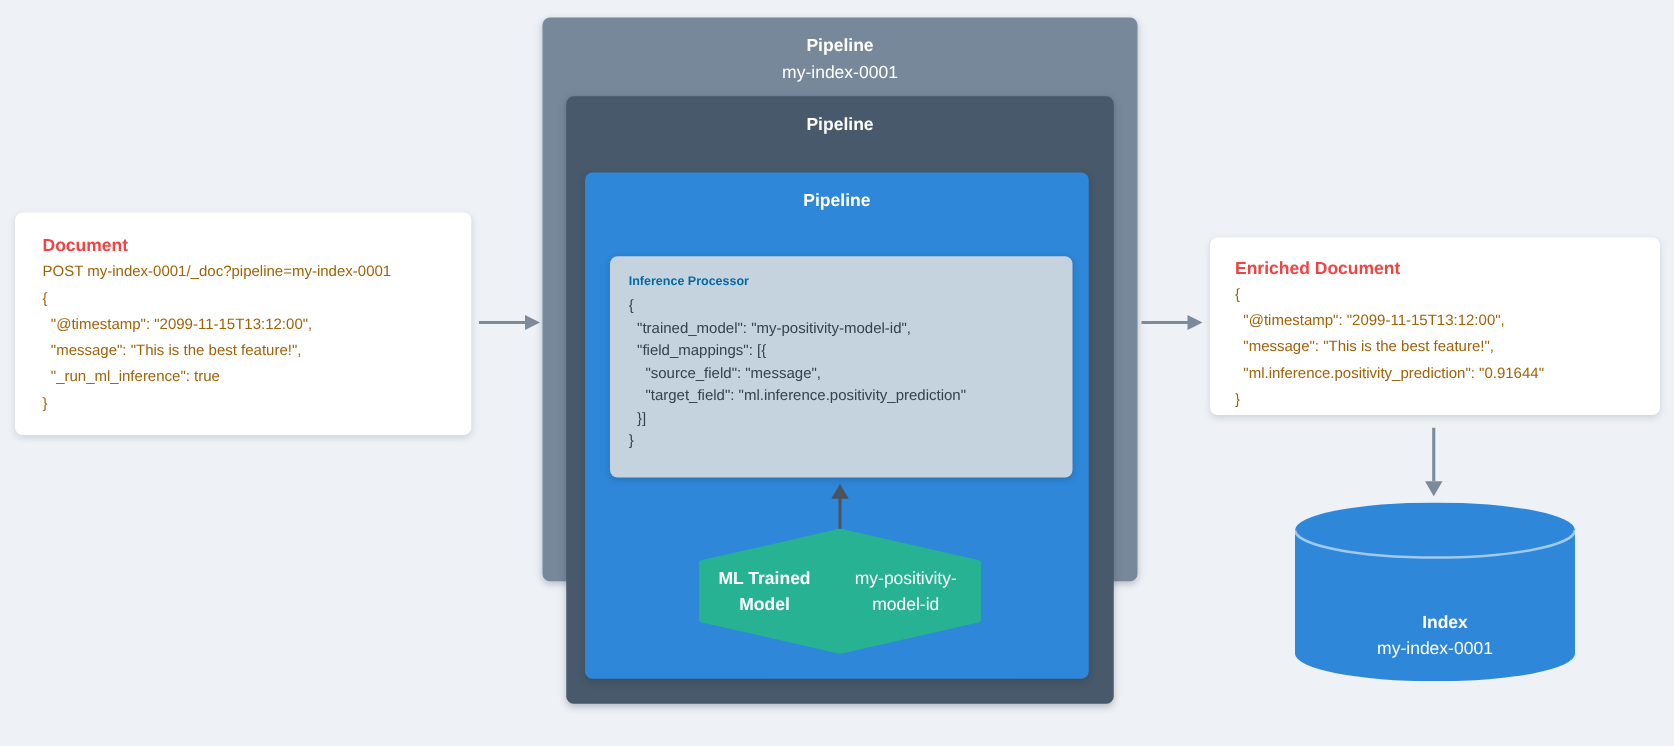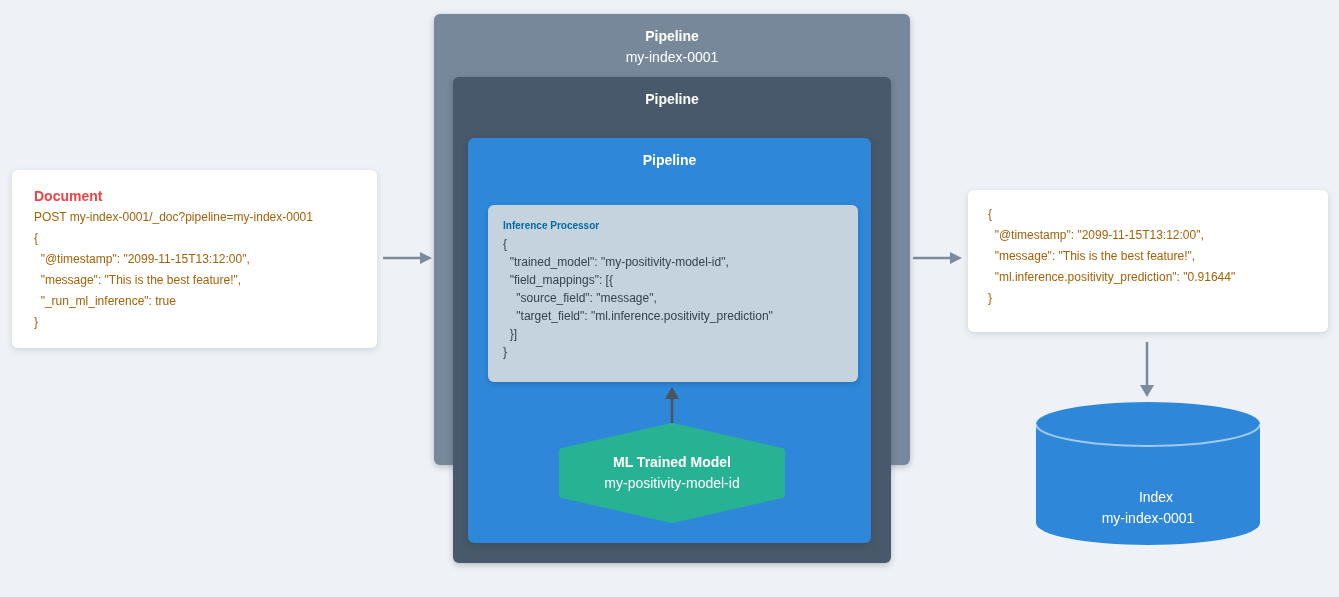--- a/index.html
+++ b/index.html
@@ -80,21 +80,21 @@
   
   #hexagon-wrap {
     position: absolute;
     left: 91px; top: 285px;
     width: 226px; height: 100px;
   }
   #hexagon-wrap svg { position: absolute; left: 0; top: 0; }
   .hex-label {
     position: absolute;
     left: 0; top: 0; width: 100%; height: 100%;
-    display: flex; flex-direction: column;
+    display: flex; flex-direction: row;
     align-items: center; justify-content: center;
     color: #ffffff; font-size: 14px; line-height: 21px;
     text-align: center;
   }
   .hex-label .t { font-weight: bold; }
 
   
   .arrow { position: absolute; }
 
   
@@ -105,21 +105,21 @@
   }
   #cylinder-wrap svg { position: absolute; left: 0; top: 0; }
   .cyl-label {
     position: absolute;
     left: 0; top: 34px; width: 100%; height: 100%;
     display: flex; flex-direction: column;
     align-items: center; justify-content: center;
     color: #ffffff; font-size: 14px; line-height: 21px;
     text-align: center;
   }
-  .cyl-label .t { font-weight: normal; padding-left: 16px; }
+  .cyl-label .t { font-weight: bold; padding-left: 16px; }
 </style>
 </head>
 <body>
 
 <div class="canvas">
 
   <div class="card" id="document-card">
     <div class="card-title">Document</div>
     <div class="code">POST my-index-0001/_doc?pipeline=my-index-0001
 {
@@ -179,20 +179,21 @@
       </div>
     </div>
   </div>
 
   <svg class="arrow" style="left:913px; top:250px;" width="50" height="16">
     <line x1="0" y1="8" x2="38" y2="8" stroke="#7b8b9b" stroke-width="2.5"></line>
     <polygon points="37,2 49,8 37,14" fill="#7b8b9b"></polygon>
   </svg>
 
   <div class="card" id="enriched-card">
+    <div class="card-title">Enriched Document</div>
     <div class="code">{
   "@timestamp": "2099-11-15T13:12:00",
   "message": "This is the best feature!",
   "ml.inference.positivity_prediction": "0.91644"
 }</div>
   </div>
 
   <svg class="arrow" style="left:1138px; top:342px;" width="18" height="56">
     <line x1="9" y1="0" x2="9" y2="43" stroke="#7b8b9b" stroke-width="2.5"></line>
     <polygon points="2,43 16,43 9,55" fill="#7b8b9b"></polygon>

